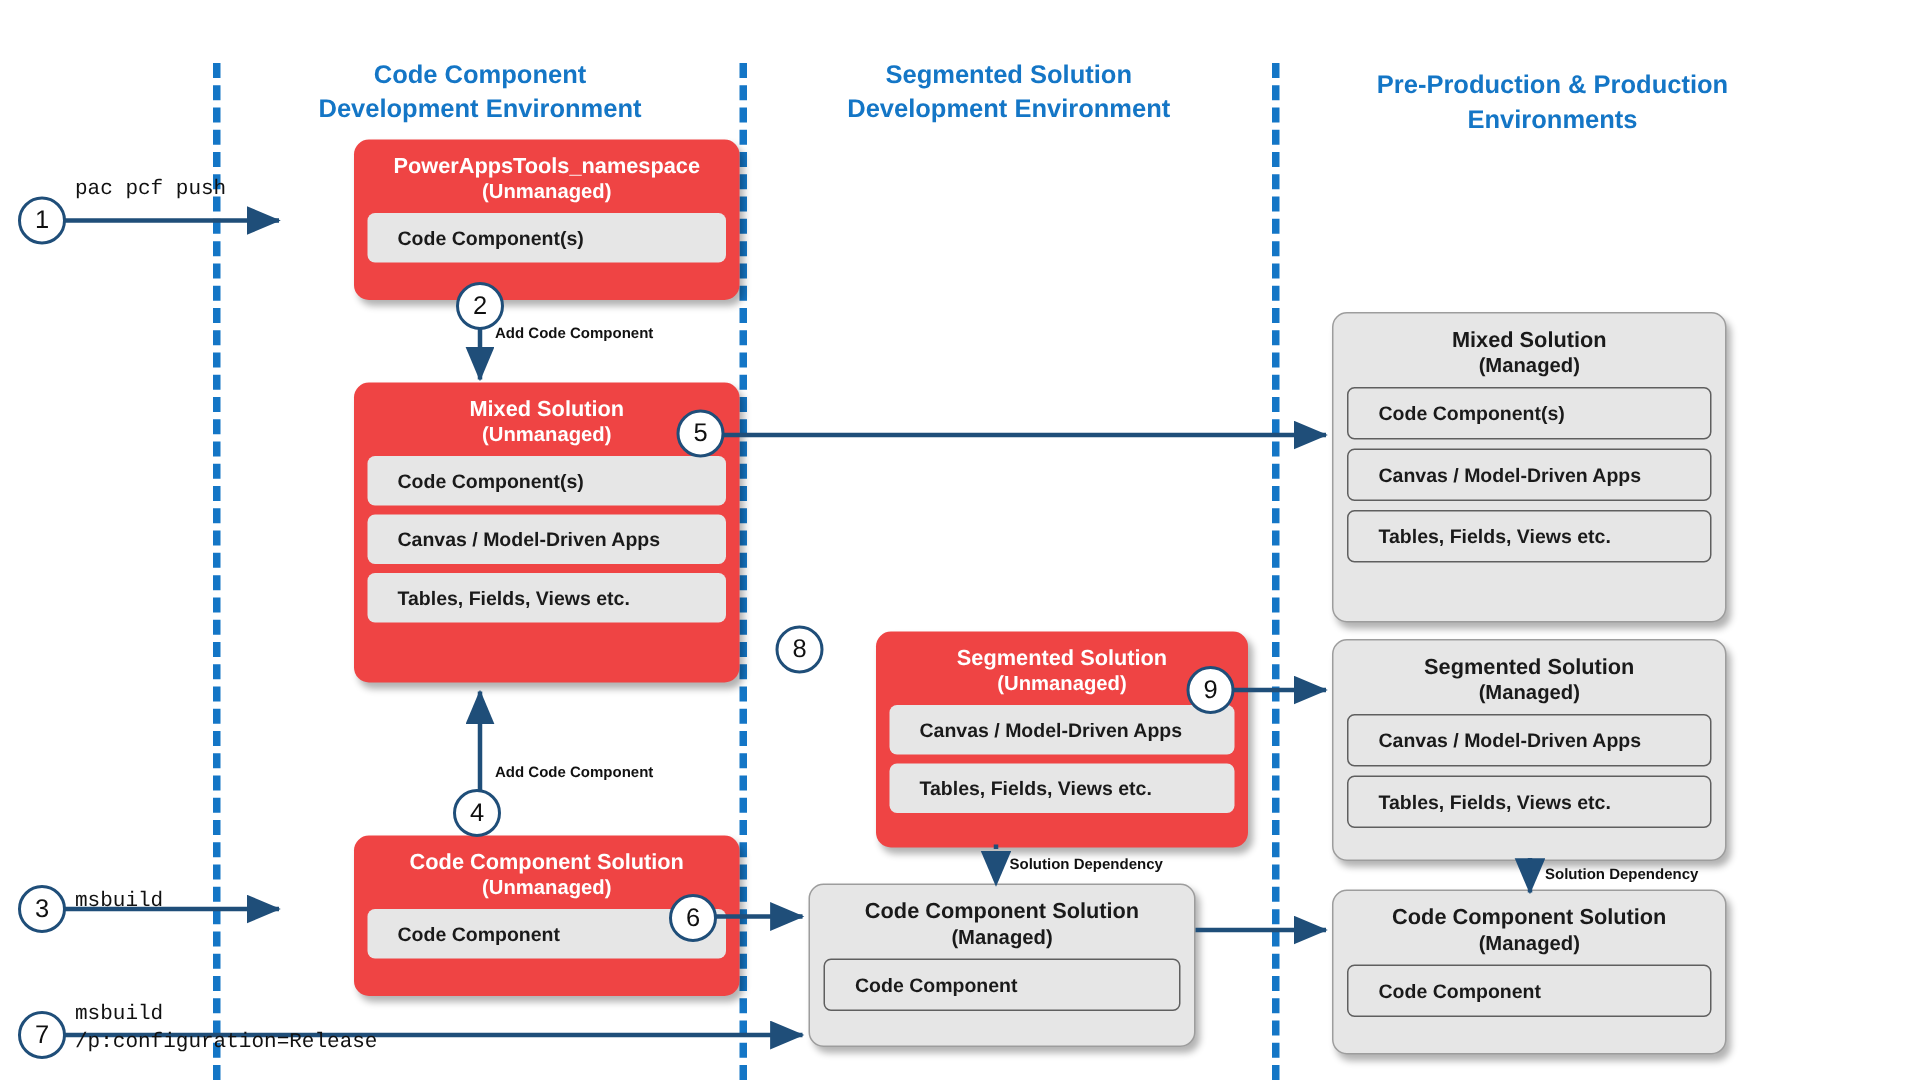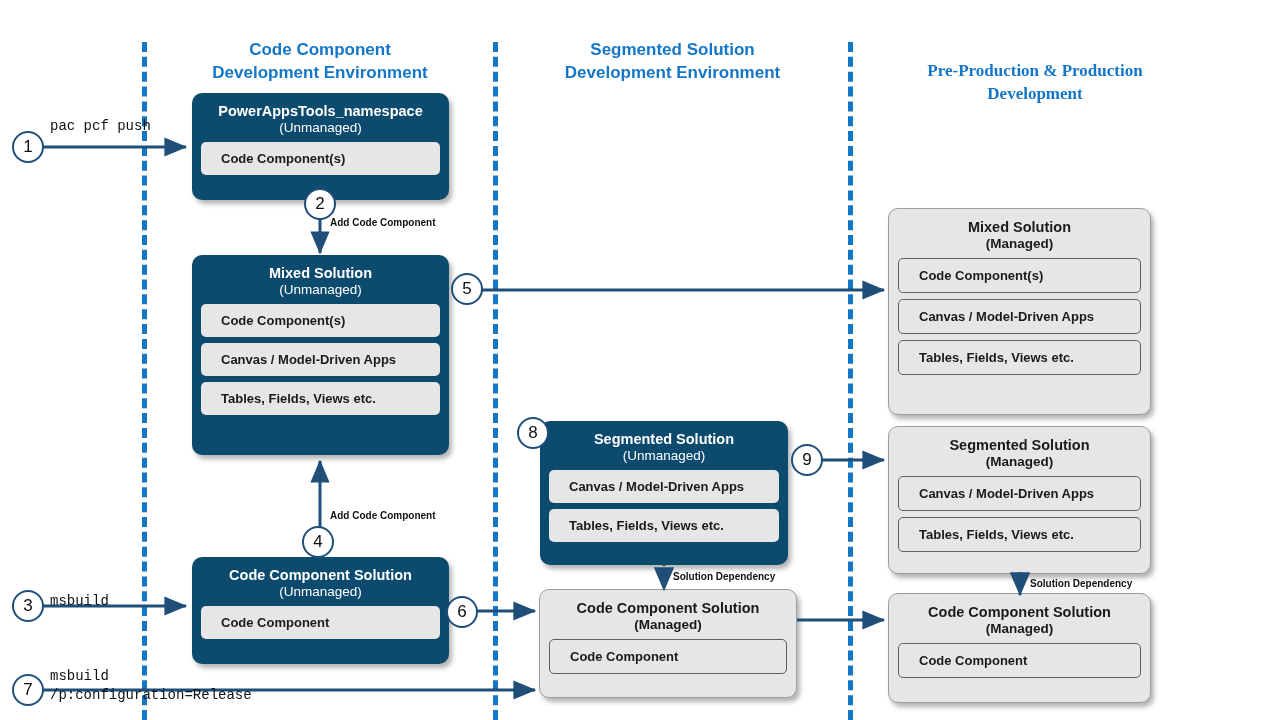--- a/index.html
+++ b/index.html
@@ -21,31 +21,31 @@
     position:absolute;text-align:center;
     color:#1476C6;font-weight:bold;font-size:17px;line-height:1.35;
   }
 
   
   .sol{
     position:absolute;border-radius:10px;box-sizing:border-box;
     box-shadow:3px 4px 5px rgba(0,0,0,.30);
     padding:6px 9px 10px 9px;
   }
-  .sol.unmanaged{background:#0c4a6e;}
+  .sol.unmanaged{background:#ef4444;margin-left:44px;}
   .sol.managed{background:#E6E6E6;border:1px solid #9d9d9d;}
 
   .sol-title{
     text-align:center;font-weight:bold;font-size:14.5px;line-height:1.25;
     padding-top:3px;padding-bottom:5px;
   }
   .sol.unmanaged .sol-title{color:#ffffff;}
   .sol.managed  .sol-title{color:#1a1a1a;}
   .sol-title .sub{display:block;font-weight:bold;font-size:13.5px;}
-  .sol.unmanaged .sol-title .sub{font-weight:normal;}
+  .sol.unmanaged .sol-title .sub{font-weight:bold;}
 
   .item{
     background:#E6E6E6;border-radius:5px;
     font-weight:bold;font-size:13px;color:#1a1a1a;
     padding:9px 20px;margin-bottom:6px;
   }
   .sol.unmanaged .item{border:none;}
   .sol.managed  .item{border:1px solid #5f5f5f;background:#E6E6E6;}
   .item:last-child{margin-bottom:0;}
 
@@ -84,23 +84,23 @@
   <div class="divider" style="left:848px;"></div>
 
   <div class="lane-title" style="left:170px;top:39px;width:300px;">
     <div>Code Component</div>
     <div>Development Environment</div>
   </div>
   <div class="lane-title" style="left:525px;top:39px;width:295px;">
     <div>Segmented Solution</div>
     <div>Development Environment</div>
   </div>
-  <div class="lane-title" style="left:880px;top:60px;width:310px;font-family:Liberation Serif, serif;">
+  <div class="lane-title" style="left:880px;top:46px;width:310px;">
     <div>Pre-Production &amp; Production</div>
-    <div>Development</div>
+    <div>Environments</div>
   </div>
 
   <svg class="wires" viewBox="0 0 1280 720">
     <defs>
       <marker id="ah" markerWidth="9" markerHeight="9" refX="7.2" refY="3.2" orient="auto" markerUnits="strokeWidth">
         <path d="M0,0 L7.6,3.2 L0,6.4 z" fill="#1F4E79"></path>
       </marker>
       <marker id="ahs" markerWidth="10" markerHeight="10" refX="7.6" refY="3.4" orient="auto" markerUnits="strokeWidth">
         <path d="M0,0 L8,3.4 L0,6.8 z" fill="#1F4E79"></path>
       </marker>

